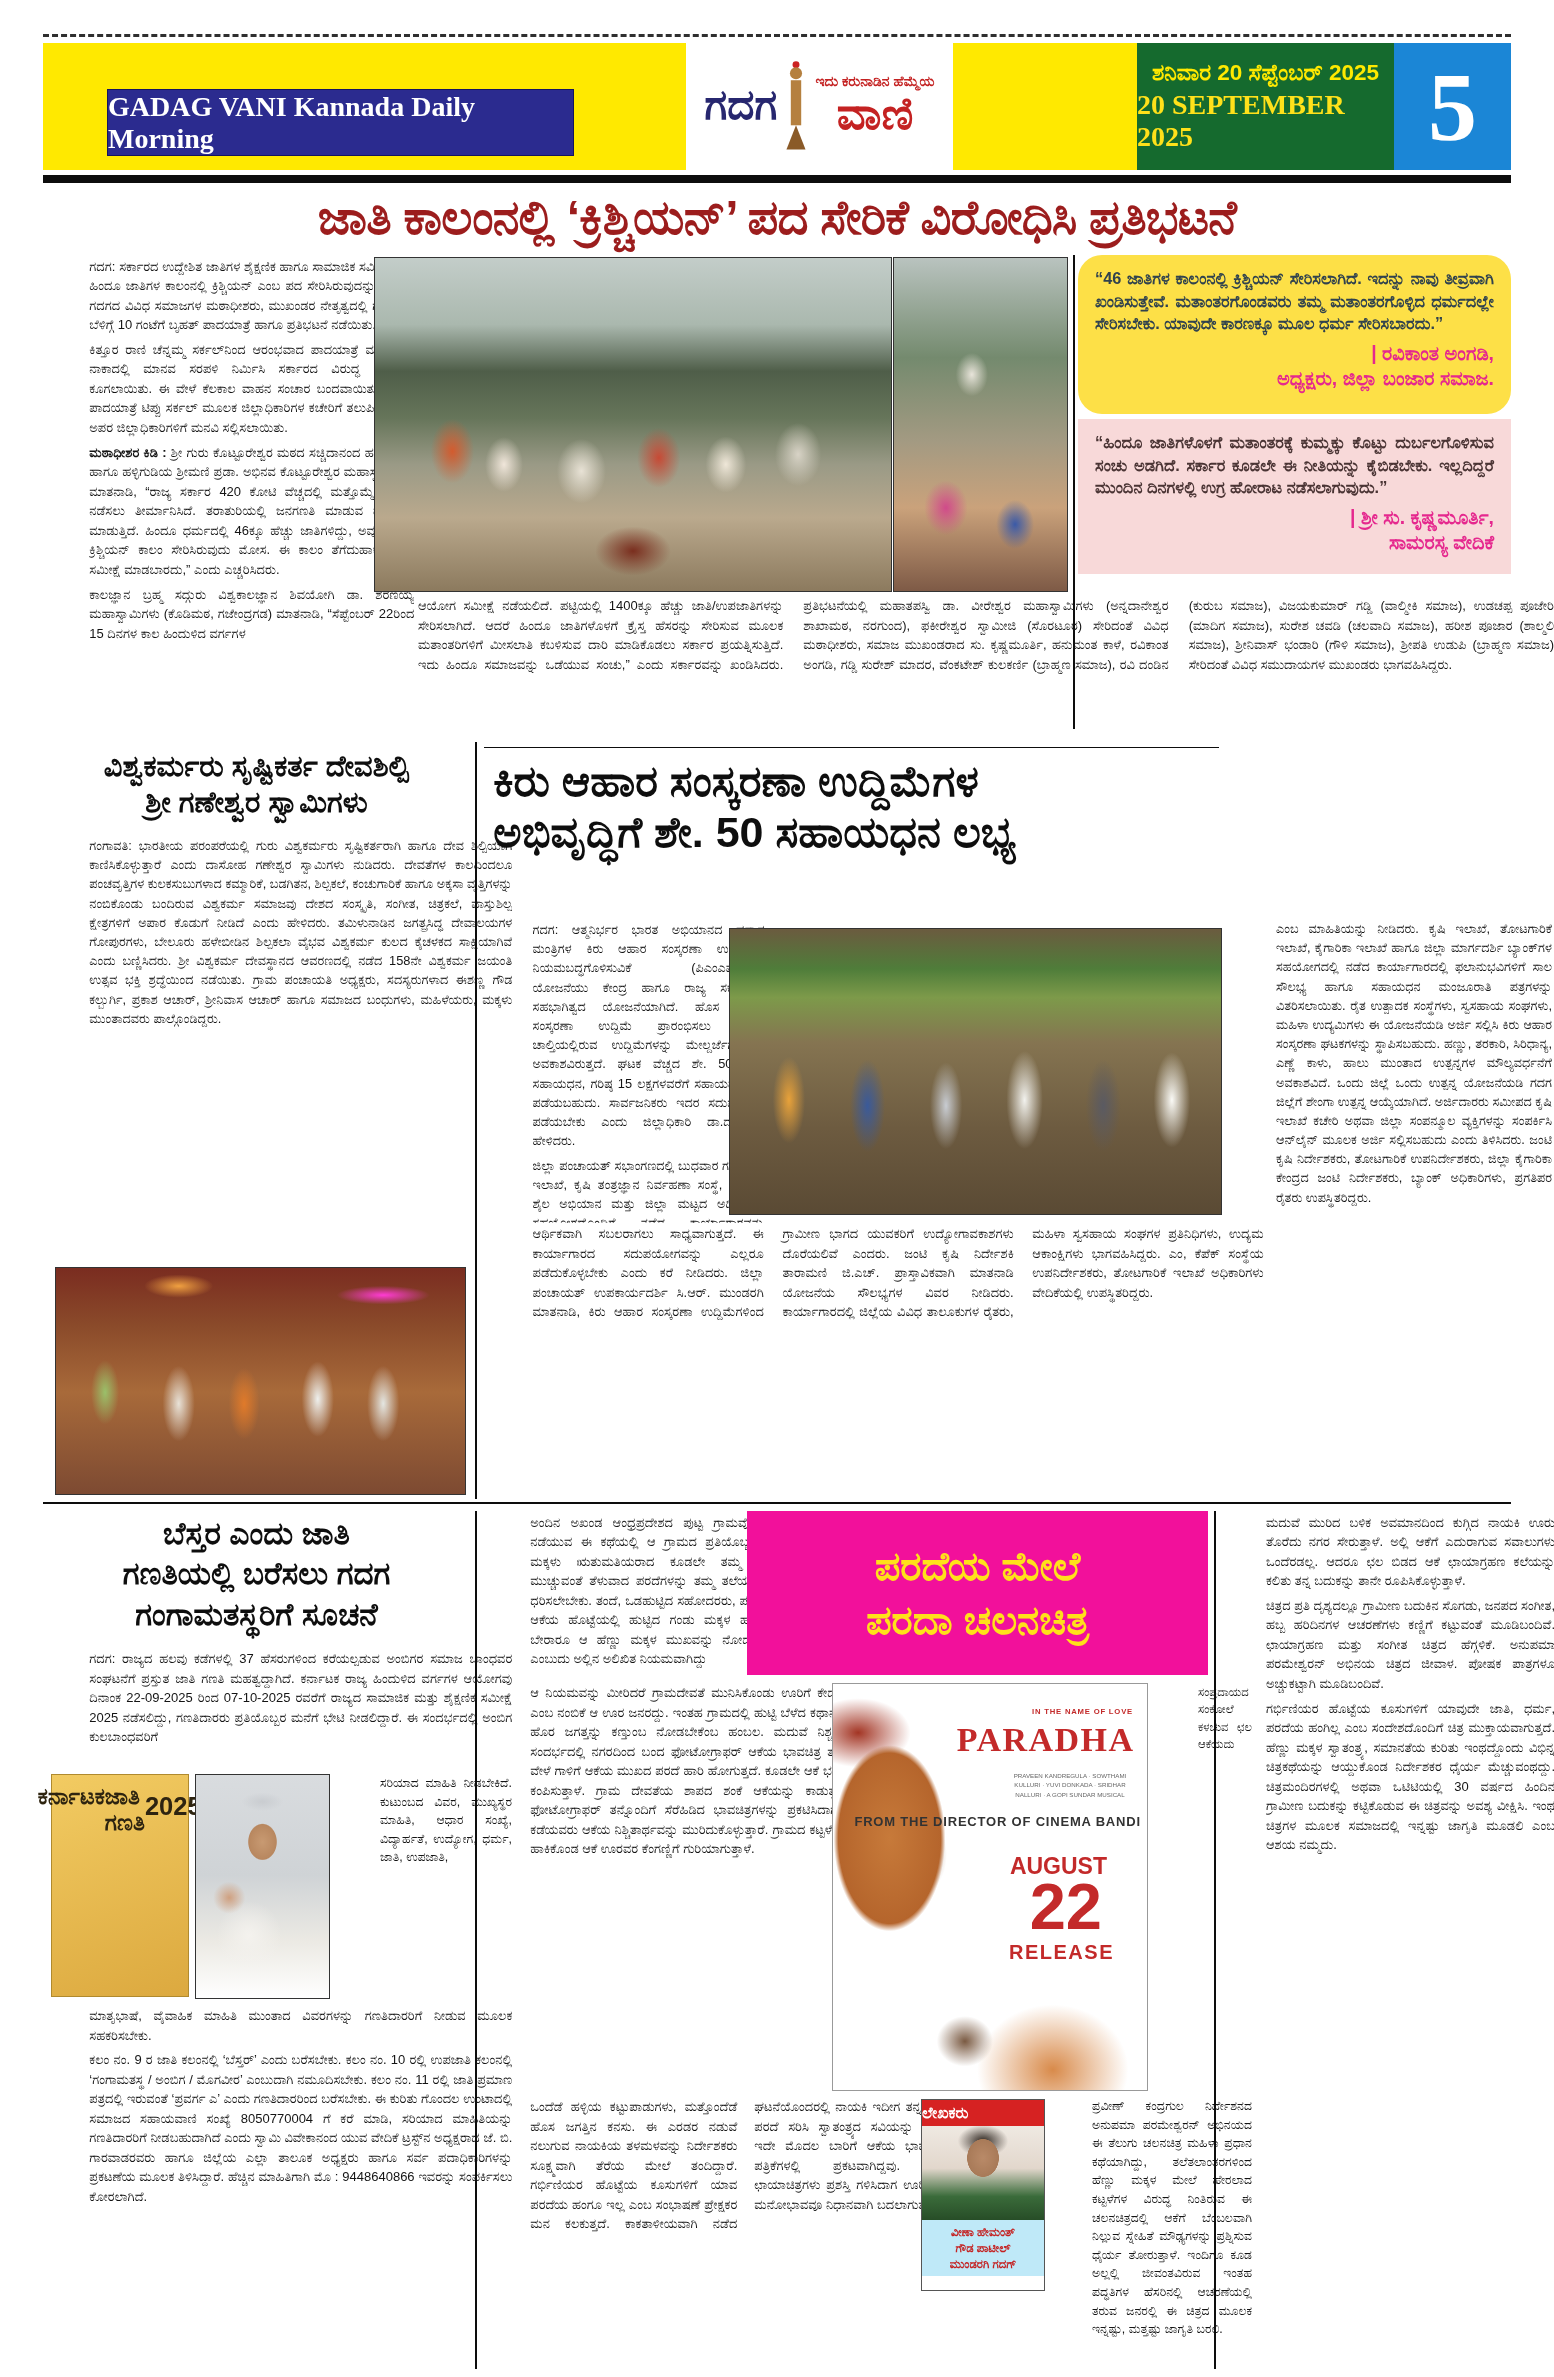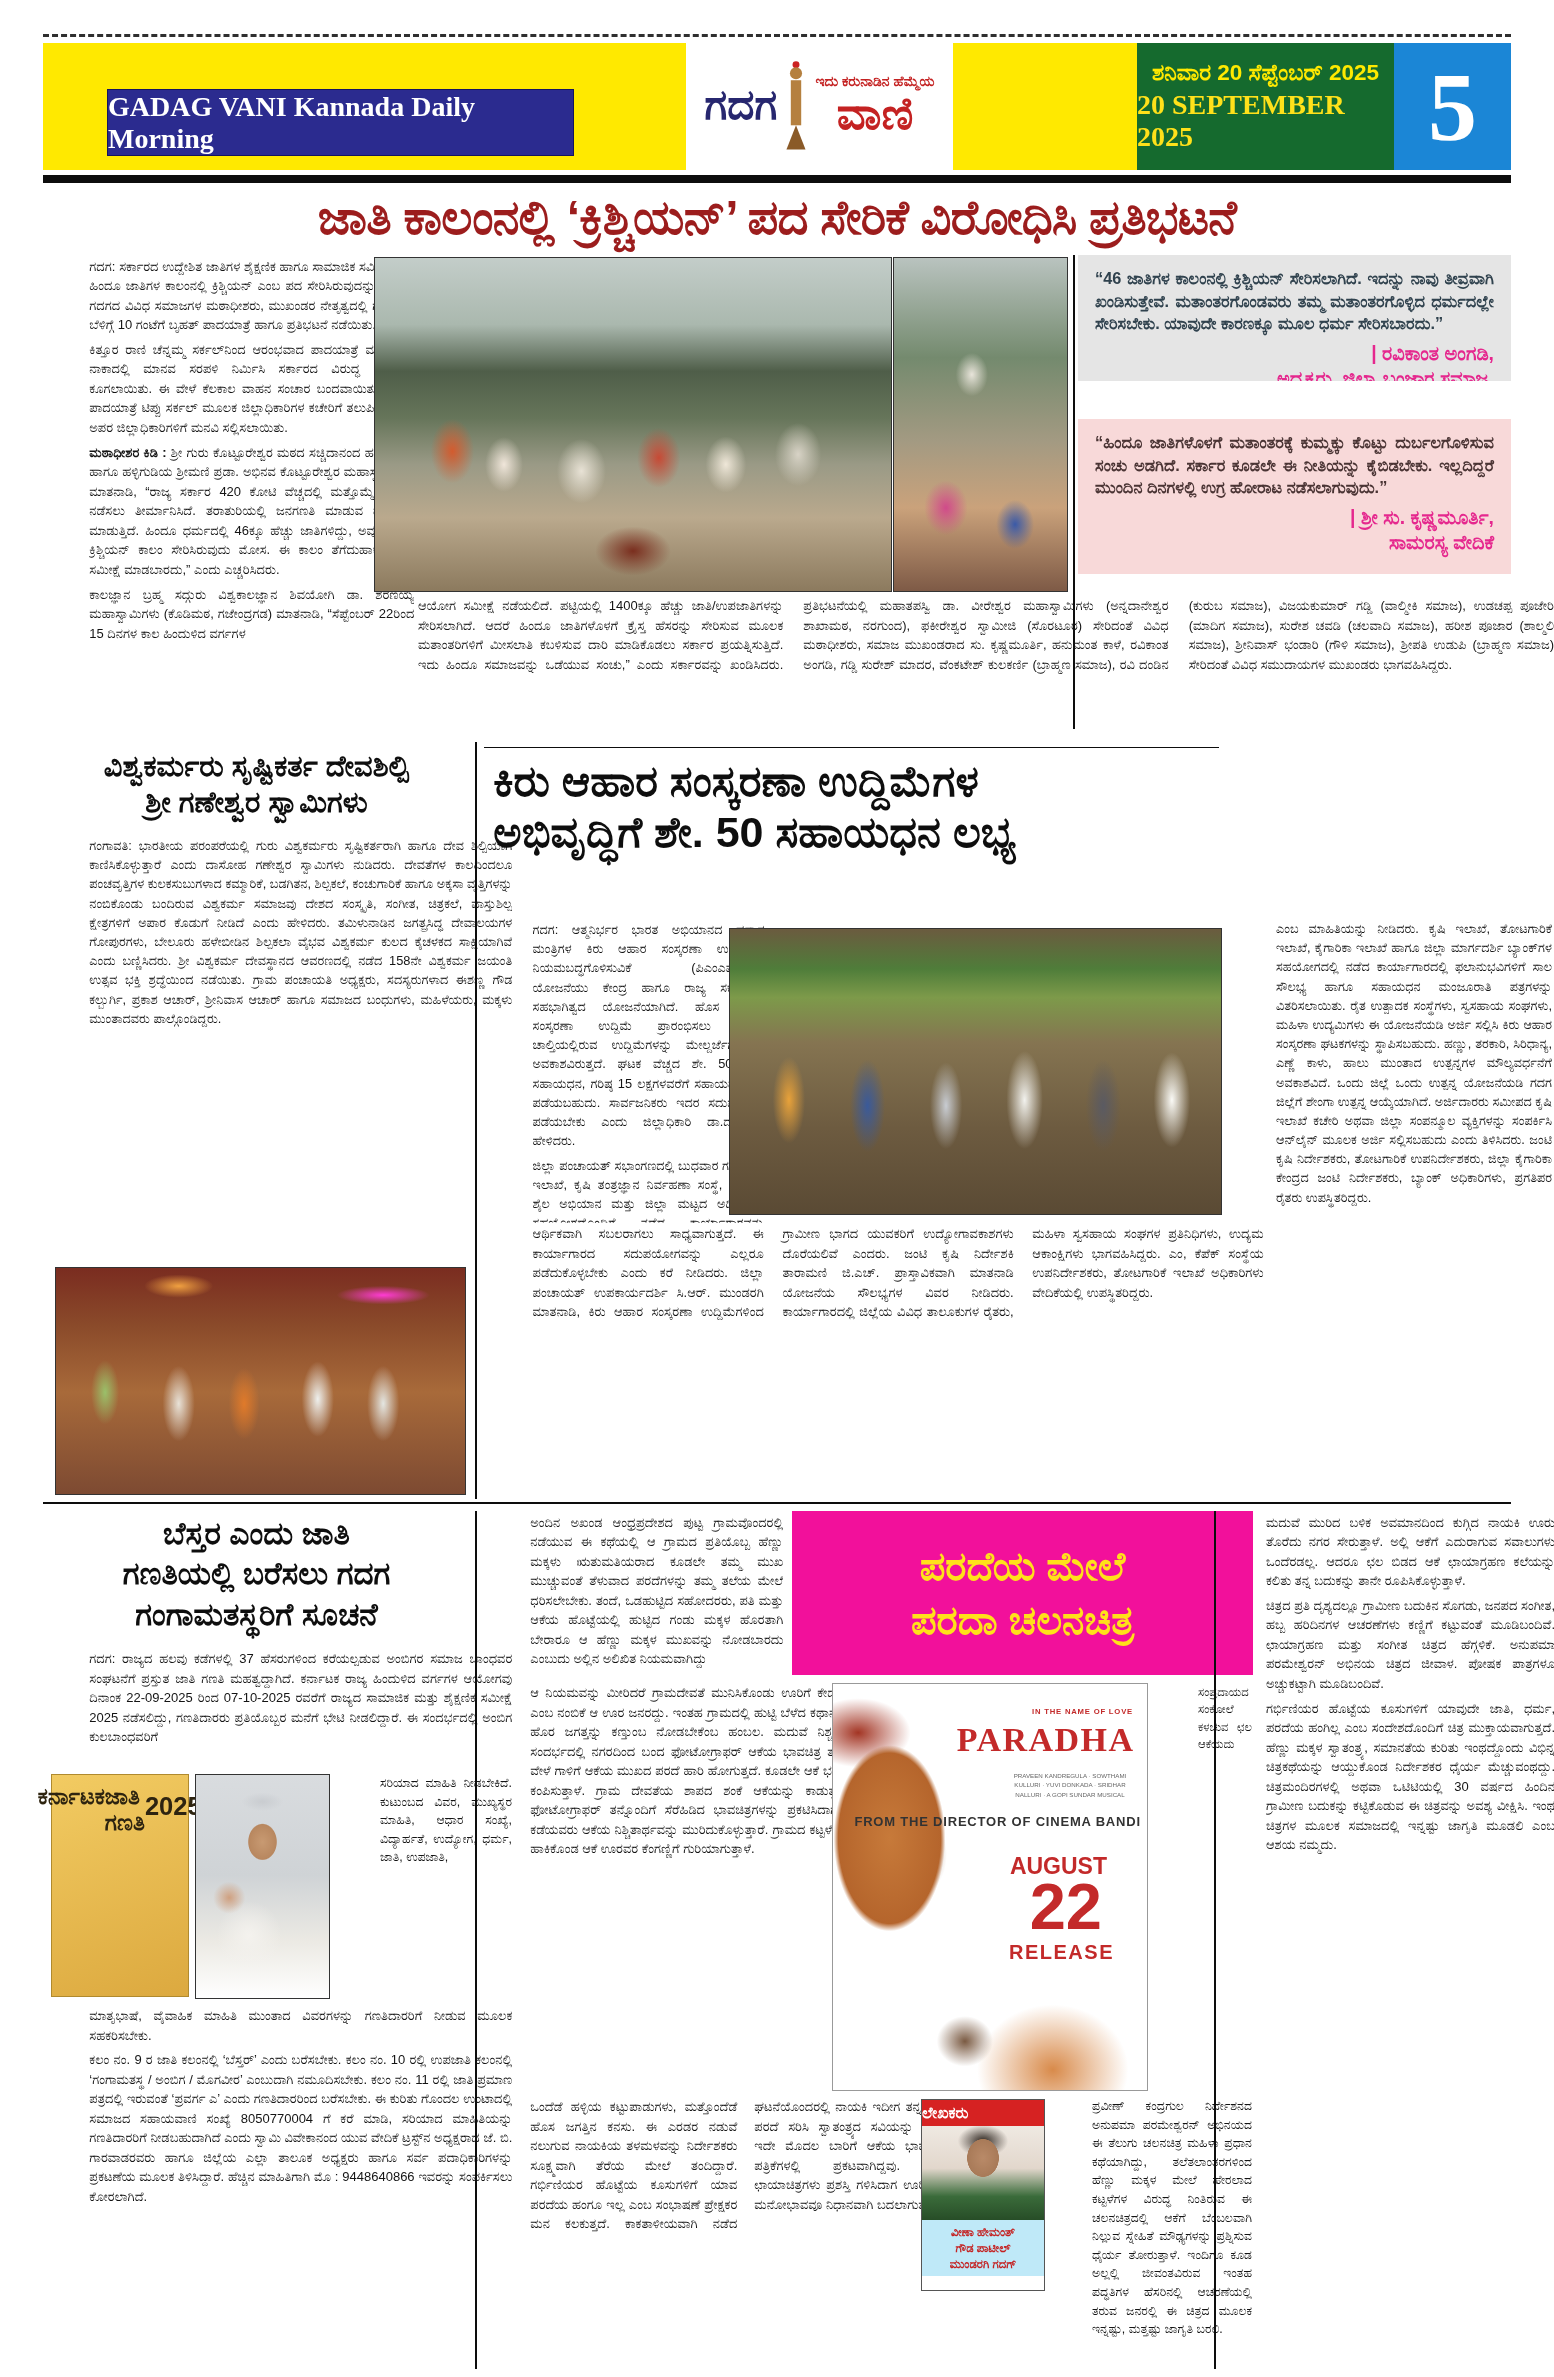--- a/index.html
+++ b/index.html
@@ -24,21 +24,21 @@
   .mast-page{background:#1b86d6;color:#ffffff;font-family:"Liberation Serif",serif;
     font-weight:bold;font-size:98px;display:flex;align-items:center;justify-content:center;}
   
   .lead-hl{color:#9c1d1d;font-size:48px;font-weight:bold;text-align:center;letter-spacing:-0.8px;line-height:1.2;}
   .sec-hl{color:#0e0e0e;font-weight:bold;text-align:center;line-height:1.25;}
   
   .quote{padding:12.4px 17px;overflow:hidden;}
   .quote-txt{font-size:16.3px;line-height:1.38;font-weight:600;color:#30424e;text-align:justify;}
   .quote-att{color:#e5288e;font-size:19.4px;font-weight:bold;text-align:right;margin-top:6.2px;line-height:1.3;}
   
-  .pinkbox{background:#f2109b;display:flex;flex-direction:column;align-items:center;justify-content:center;margin-left:45px;}
+  .pinkbox{background:#f2109b;display:flex;flex-direction:column;align-items:center;justify-content:center;}
   .pinkbox div{color:#ffe11a;font-size:40px;font-weight:bold;line-height:1.35;}
   
   .census-card{background:linear-gradient(160deg,#f2cb62,#dca93f);display:flex;flex-direction:row;
     justify-content:center;padding:9.3px;box-sizing:border-box;border:0.8px solid #b08a2e;}
   .census-card .l1,.census-card .l2{font-size:22.5px;font-weight:bold;color:#2e2410;}
   .census-card .l3{font-size:25.5px;font-weight:bold;color:#2e2410;text-align:right;margin-top:7.7px;}
   
   .author-box{border:0.8px solid #555;background:#fff;}
   .author-head{background:#d62222;color:#fff;font-weight:bold;font-size:15.5px;padding:3.9px 0;}
   .author-photo{height:94px;background:
@@ -112,21 +112,21 @@
         radial-gradient(29px 40px at 68% 62%, #efe7d8 0%, rgba(0,0,0,0) 70%),
         radial-gradient(33px 45px at 82% 59%, #d8d3c6 0%, rgba(0,0,0,0) 70%),
         radial-gradient(54px 35px at 50% 88%, #7a2e1e 0%, rgba(0,0,0,0) 70%),
         linear-gradient(180deg,#c3cdc9 0%,#aab8ae 20%,#4f5e49 34%,#66755a 48%,#9a9a86 62%,#baa98d 78%,#8c7a5e 100%);"></div>
     <div class="abs photo" style="left:850px;top:1.5px;width:173px;height:333px;background:
         radial-gradient(23px 31px at 45% 35%, #e8e4da 0%, rgba(0,0,0,0) 70%),
         radial-gradient(31px 39px at 30% 75%, #d04a8a 0%, rgba(0,0,0,0) 70%),
         radial-gradient(27px 35px at 70% 80%, #3a5aa8 0%, rgba(0,0,0,0) 70%),
         linear-gradient(180deg,#b9c3bf 0%,#748a6e 30%,#a39a82 55%,#caa27b 75%,#7e5a46 100%);"></div>
     <div class="abs rule" style="left:1030px;top:0px;width:1.5px;height:474px;"></div>
-    <div class="abs quote" style="left:1035px;top:0px;width:433px;height:126px;background:#e5e5e5;box-sizing:border-box;">
+    <div class="abs quote" style="left:1035px;top:0px;width:433px;height:159px;background:#fde047;box-sizing:border-box;border-radius:24px;">
       <div class="quote-txt">“46 ಜಾತಿಗಳ ಕಾಲಂನಲ್ಲಿ ಕ್ರಿಶ್ಚಿಯನ್ ಸೇರಿಸಲಾಗಿದೆ. ಇದನ್ನು ನಾವು ತೀವ್ರವಾಗಿ ಖಂಡಿಸುತ್ತೇವೆ. ಮತಾಂತರಗೊಂಡವರು ತಮ್ಮ ಮತಾಂತರಗೊಳ್ಳಿದ ಧರ್ಮದಲ್ಲೇ ಸೇರಿಸಬೇಕು. ಯಾವುದೇ ಕಾರಣಕ್ಕೂ ಮೂಲ ಧರ್ಮ ಸೇರಿಸಬಾರದು.”</div>
       <div class="quote-att">
         <div>| ರವಿಕಾಂತ ಅಂಗಡಿ,</div>
         <div>ಅಧ್ಯಕ್ಷರು, ಜಿಲ್ಲಾ ಬಂಜಾರ ಸಮಾಜ.</div>
       </div>
     </div>
     <div class="abs quote" style="left:1035px;top:164px;width:433px;height:155px;background:#f8d9d9;box-sizing:border-box;">
       <div class="quote-txt" style="color:#4a3434;">“ಹಿಂದೂ ಜಾತಿಗಳೊಳಗೆ ಮತಾಂತರಕ್ಕೆ ಕುಮ್ಮಕ್ಕು ಕೊಟ್ಟು ದುರ್ಬಲಗೊಳಿಸುವ ಸಂಚು ಅಡಗಿದೆ. ಸರ್ಕಾರ ಕೂಡಲೇ ಈ ನೀತಿಯನ್ನು ಕೈಬಿಡಬೇಕು. ಇಲ್ಲದಿದ್ದರೆ ಮುಂದಿನ ದಿನಗಳಲ್ಲಿ ಉಗ್ರ ಹೋರಾಟ ನಡೆಸಲಾಗುವುದು.”</div>
       <div class="quote-att">
         <div>| ಶ್ರೀ ಸು. ಕೃಷ್ಣಮೂರ್ತಿ,</div>

